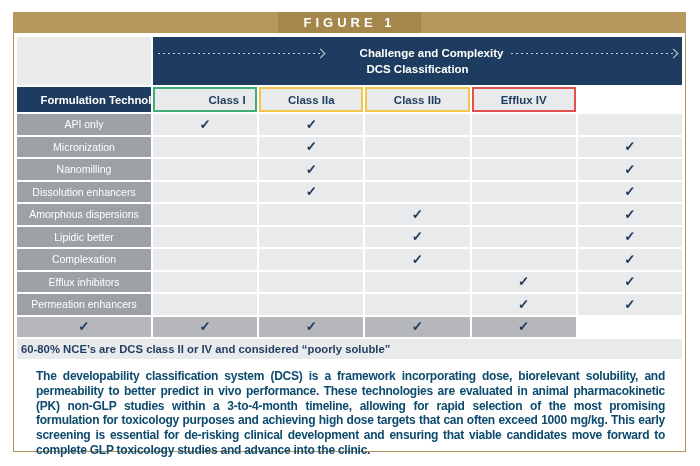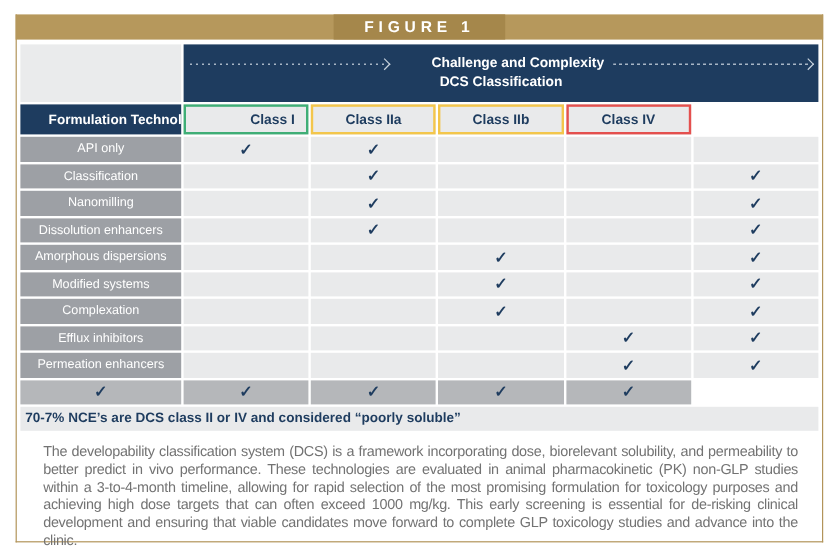--- a/index.html
+++ b/index.html
@@ -81,21 +81,21 @@
   .data-row.dark .cell { background:#b5b7ba; }
 
   
   .note {
     height:20px; background:#e9eaeb; color:#1e3c5f; font-weight:bold; font-size:11.3px;
     display:flex; align-items:center; padding-left:4px; margin-bottom:3px;
   }
 
   
   .para {
-    padding:7px 20px 0 22px; color:#737373; font-weight:normal;
+    padding:7px 20px 0 22px; color:#0c4a6e; font-weight:bold;
     font-size:12px; line-height:14.8px; text-align:justify; letter-spacing:-0.25px;
   }
 </style>
 </head>
 <body>
 
 <div class="page">
   <div class="figure">
 
     <div class="titlebar">
@@ -123,34 +123,34 @@
           <div class="band-sub">DCS Classification</div>
         </div>
       </div>
 
       <div class="trow head-row">
         <div class="corner-head">Formulation Technology</div>
 
       <div class="colhead" style="border-color: rgb(63, 174, 118); padding-left: 44px;">Class I</div>
           <div class="colhead" style="border-color: rgb(243, 198, 75);">Class IIa</div>
           <div class="colhead" style="border-color: rgb(243, 198, 75);">Class IIb</div>
-          <div class="colhead" style="border-color: rgb(228, 80, 78);">Class IV</div>
+          <div class="colhead" style="border-color: rgb(228, 80, 78);">Efflux IV</div>
         </div>
 
       <div>
           <div class="trow data-row">
     <div class="rowlabel">API only</div>
     <div class="cell">✓</div>
     <div class="cell">✓</div>
     <div class="cell"></div>
     <div class="cell"></div>
     <div class="cell"></div>
   </div>
           <div class="trow data-row">
-    <div class="rowlabel">Classification</div>
+    <div class="rowlabel">Micronization</div>
     <div class="cell"></div>
     <div class="cell">✓</div>
     <div class="cell"></div>
     <div class="cell"></div>
     <div class="cell">✓</div>
   </div>
           <div class="trow data-row">
     <div class="rowlabel">Nanomilling</div>
     <div class="cell"></div>
     <div class="cell">✓</div>
@@ -168,21 +168,21 @@
   </div>
           <div class="trow data-row">
     <div class="rowlabel">Amorphous dispersions</div>
     <div class="cell"></div>
     <div class="cell"></div>
     <div class="cell">✓</div>
     <div class="cell"></div>
     <div class="cell">✓</div>
   </div>
           <div class="trow data-row">
-    <div class="rowlabel">Modified systems</div>
+    <div class="rowlabel">Lipidic better</div>
     <div class="cell"></div>
     <div class="cell"></div>
     <div class="cell">✓</div>
     <div class="cell"></div>
     <div class="cell">✓</div>
   </div>
           <div class="trow data-row">
     <div class="rowlabel">Complexation</div>
     <div class="cell"></div>
     <div class="cell"></div>
@@ -208,18 +208,18 @@
   </div>
           <div class="trow data-row dark">
     <div class="cell">✓</div>
     <div class="cell">✓</div>
     <div class="cell">✓</div>
     <div class="cell">✓</div>
     <div class="cell">✓</div>
   </div>
         </div>
 
-      <div class="note">70-7% NCE’s are DCS class II or IV and considered “poorly soluble”</div>
+      <div class="note">60-80% NCE’s are DCS class II or IV and considered “poorly soluble”</div>
     </div>
 
     <div class="para">The developability classification system (DCS) is a framework incorporating dose, biorelevant solubility, and permeability to better predict in vivo performance. These technologies are evaluated in animal pharmacokinetic (PK) non-GLP studies within a 3-to-4-month timeline, allowing for rapid selection of the most promising formulation for toxicology purposes and achieving high dose targets that can often exceed 1000 mg/kg. This early screening is essential for de-risking clinical development and ensuring that viable candidates move forward to complete GLP toxicology studies and advance into the clinic.</div>
   </div>
 </div>
 
 </body></html>

